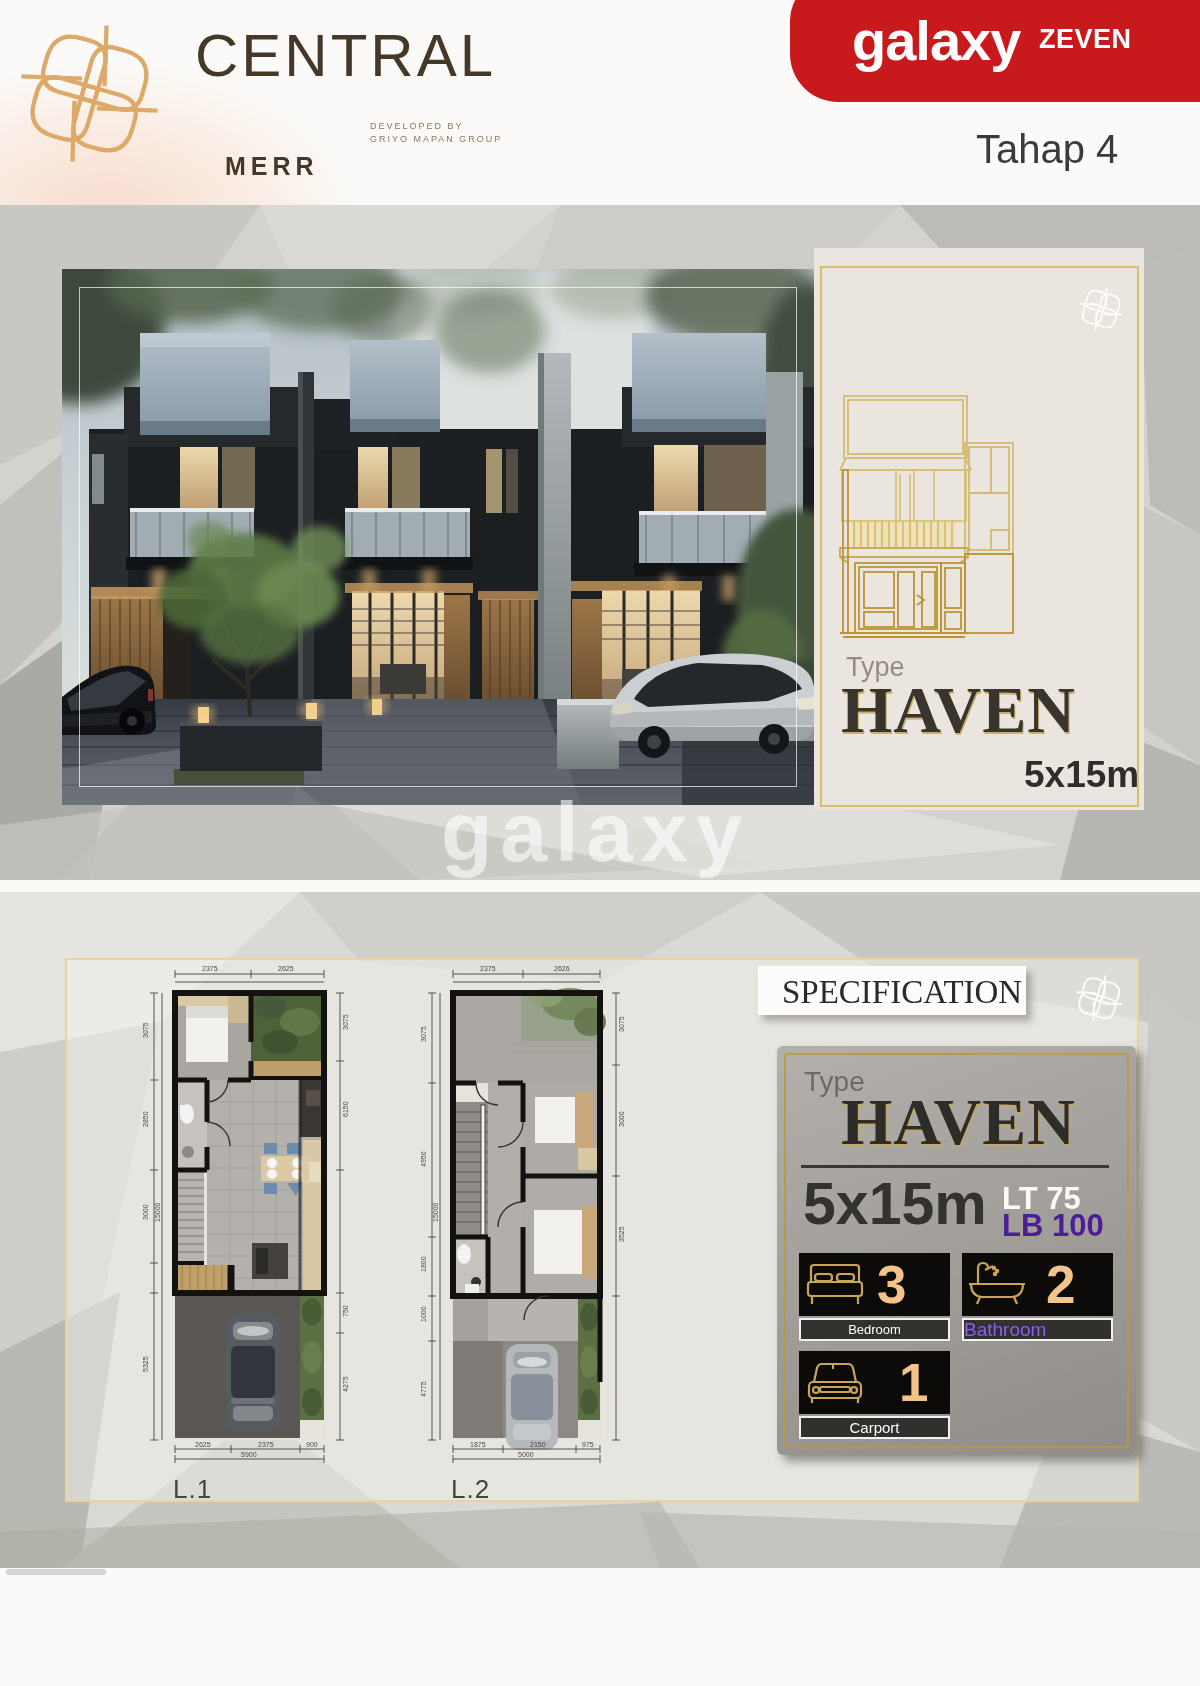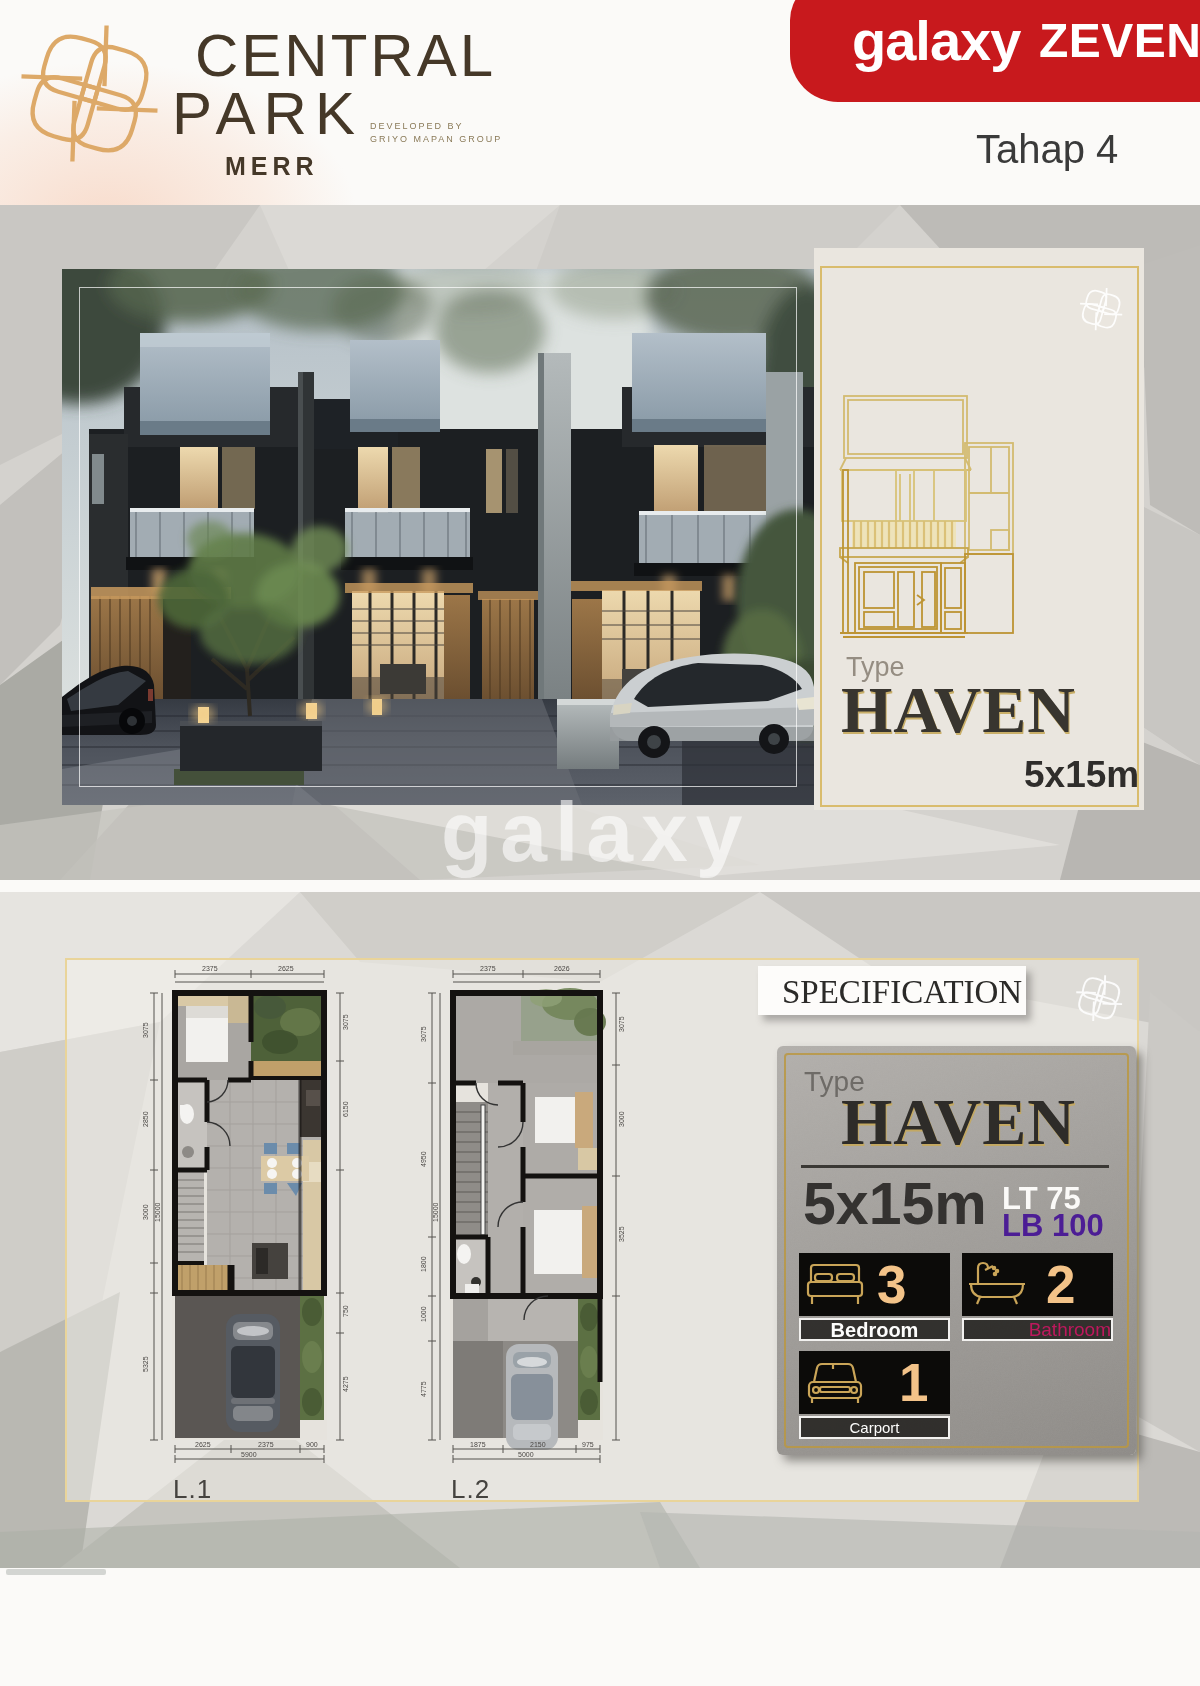--- a/index.html
+++ b/index.html
@@ -22,28 +22,27 @@
       <path d="M 7,7 L 7,-31 Q 7,-52 -14,-52 L -23,-52 Q -52,-52 -52,-23 L -52,-14 Q -52,7 -31,7 Z" transform="rotate(284)"></path>
       <line x1="-70" y1="-15" x2="-8" y2="-15"></line>
       <line x1="8" y1="15" x2="70" y2="15"></line>
       <line x1="15" y1="-70" x2="15" y2="-8"></line>
       <line x1="-15" y1="8" x2="-15" y2="70"></line>
     </g>
   </g>
 </svg>
 
 <div class="abs" style="left:179px;top:21px;color:#453828;font-size:60px;letter-spacing:3px;margin-left:16px;">CENTRAL</div>
-<div class="abs" style="left:172px;top:79px;color:#453828;font-size:60px;letter-spacing:8px;">PARK</div>
 <div class="abs" style="left:225px;top:152px;color:#453828;font-size:25px;letter-spacing:5px;font-weight:bold;">MERR</div>
 
 <div class="abs" style="left:370px;top:108px;width:160px;color:#8a7a58;font-size:9px;letter-spacing:2px;line-height:13px;margin-top:12px;">DEVELOPED BY<br>GRIYO MAPAN GROUP</div>
 
 <div class="abs" style="left:790px;top:-20px;width:430px;height:122px;background:#c8191d;border-radius:40px 0 18px 48px;"></div>
 <div class="abs" style="left:852px;top:8px;width:340px;height:70px;color:#ffffff;font-size:56px;font-weight:700;letter-spacing:-1px;">galaxy</div>
-<div class="abs" style="left:1039px;top:13px;color:#ffffff;font-size:48px;font-weight:700;letter-spacing:0.5px;text-align:center;">ZEVEN</div>
+<div class="abs" style="left:1039px;top:24px;color:#ffffff;font-size:27px;font-weight:700;letter-spacing:0.5px;text-align:center;">ZEVEN</div>
 
 <div class="abs" style="left:976px;top:127px;color:#3a3a3a;font-size:40px;">Tahap 4</div>
 
 <div class="abs" style="left:0;top:205px;width:1200px;height:675px;background:#d7d5d1;">
   <svg width="1200" height="675" viewBox="0 0 1200 675">
     <rect width="1200" height="675" fill="#d4d2ce"></rect>
     <polygon points="0,0 260,0 120,200 0,260" fill="#c9c7c3"></polygon>
     <polygon points="0,300 120,200 60,420 0,480" fill="#c2c0bc"></polygon>
     <polygon points="0,480 140,380 90,675 0,675" fill="#aaaaa4"></polygon>
     <polygon points="60,675 220,500 420,675" fill="#b8b7b1" opacity="0.8"></polygon>
@@ -778,39 +777,39 @@
   <g fill="none" stroke="#caa558" stroke-width="2.2">
     <path d="M5,20 L5,6 Q5,3 8,3 L50,3 Q53,3 53,6 L53,20"></path>
     <rect x="2" y="20" width="54" height="14" rx="3"></rect>
     <rect x="9" y="12" width="17" height="7" rx="3"></rect>
     <rect x="31" y="12" width="17" height="7" rx="3"></rect>
     <line x1="6" y1="34" x2="6" y2="42"></line>
         <line x1="52" y1="34" x2="52" y2="42"></line>
   </g>
 </svg>
 <div class="abs" style="left:877px;top:1254px;color:#f3c389;font-size:53px;font-weight:700;">3</div>
-<div class="abs" style="left:799px;top:1318px;width:147px;height:19px;background:rgba(20,19,17,0.78);border:2px solid #f2f1ef;color:#fdfdfc;font-size:20px;text-align:center;line-height:20px;font-weight:bold;">Bedroom</div>
+<div class="abs" style="left:799px;top:1318px;width:147px;height:19px;background:rgba(20,19,17,0.78);border:2px solid #f2f1ef;color:#fdfdfc;font-size:13px;text-align:center;line-height:20px;">Bedroom</div>
 
 <div class="abs" style="left:962px;top:1253px;width:151px;height:63px;background:#0c0b09;"></div>
 
 <svg class="abs" style="left:968px;top:1260px;" width="58" height="48" viewBox="0 0 58 48">
   <g fill="none" stroke="#caa558" stroke-width="2.2">
     <path d="M3,24 L55,24 Q55,36 44,37 L14,37 Q3,36 3,24 Z"></path>
     <line x1="1" y1="24" x2="57" y2="24"></line>
     <path d="M10,24 L10,8 Q10,3 15,3 Q20,3 20,8"></path>
     <path d="M17,10 l8,-4"></path>
     <circle cx="26" cy="8" r="1.2" fill="#caa558"></circle>
         <circle cx="29" cy="11" r="1.2" fill="#caa558"></circle>
         <circle cx="27" cy="14" r="1.2" fill="#caa558"></circle>
     <line x1="12" y1="37" x2="9" y2="44"></line>
         <line x1="46" y1="37" x2="49" y2="44"></line>
   </g>
 </svg>
 <div class="abs" style="left:1046px;top:1254px;color:#f3c389;font-size:53px;font-weight:700;">2</div>
-<div class="abs" style="left:962px;top:1318px;width:147px;height:19px;background:rgba(20,19,17,0.78);border:2px solid #f2f1ef;color:#be185d;font-size:19px;text-align:right;line-height:20px;">Bathroom</div>
+<div class="abs" style="left:962px;top:1318px;width:147px;height:19px;background:rgba(20,19,17,0.78);border:2px solid #f2f1ef;color:#8b5cf6;font-size:19px;text-align:left;line-height:20px;">Bathroom</div>
 
 <div class="abs" style="left:799px;top:1351px;width:151px;height:63px;background:#0c0b09;"></div>
 
 <svg class="abs" style="left:806px;top:1360px;" width="58" height="46" viewBox="0 0 58 46">
   <g fill="none" stroke="#caa558" stroke-width="2.2">
     <path d="M8,22 L11,8 Q12,4 16,4 L42,4 Q46,4 47,8 L50,22"></path>
     <rect x="3" y="22" width="52" height="16" rx="4"></rect>
     <rect x="14" y="27" width="30" height="5" rx="2"></rect>
     <circle cx="10" cy="30" r="3"></circle>
     <circle cx="48" cy="30" r="3"></circle>

